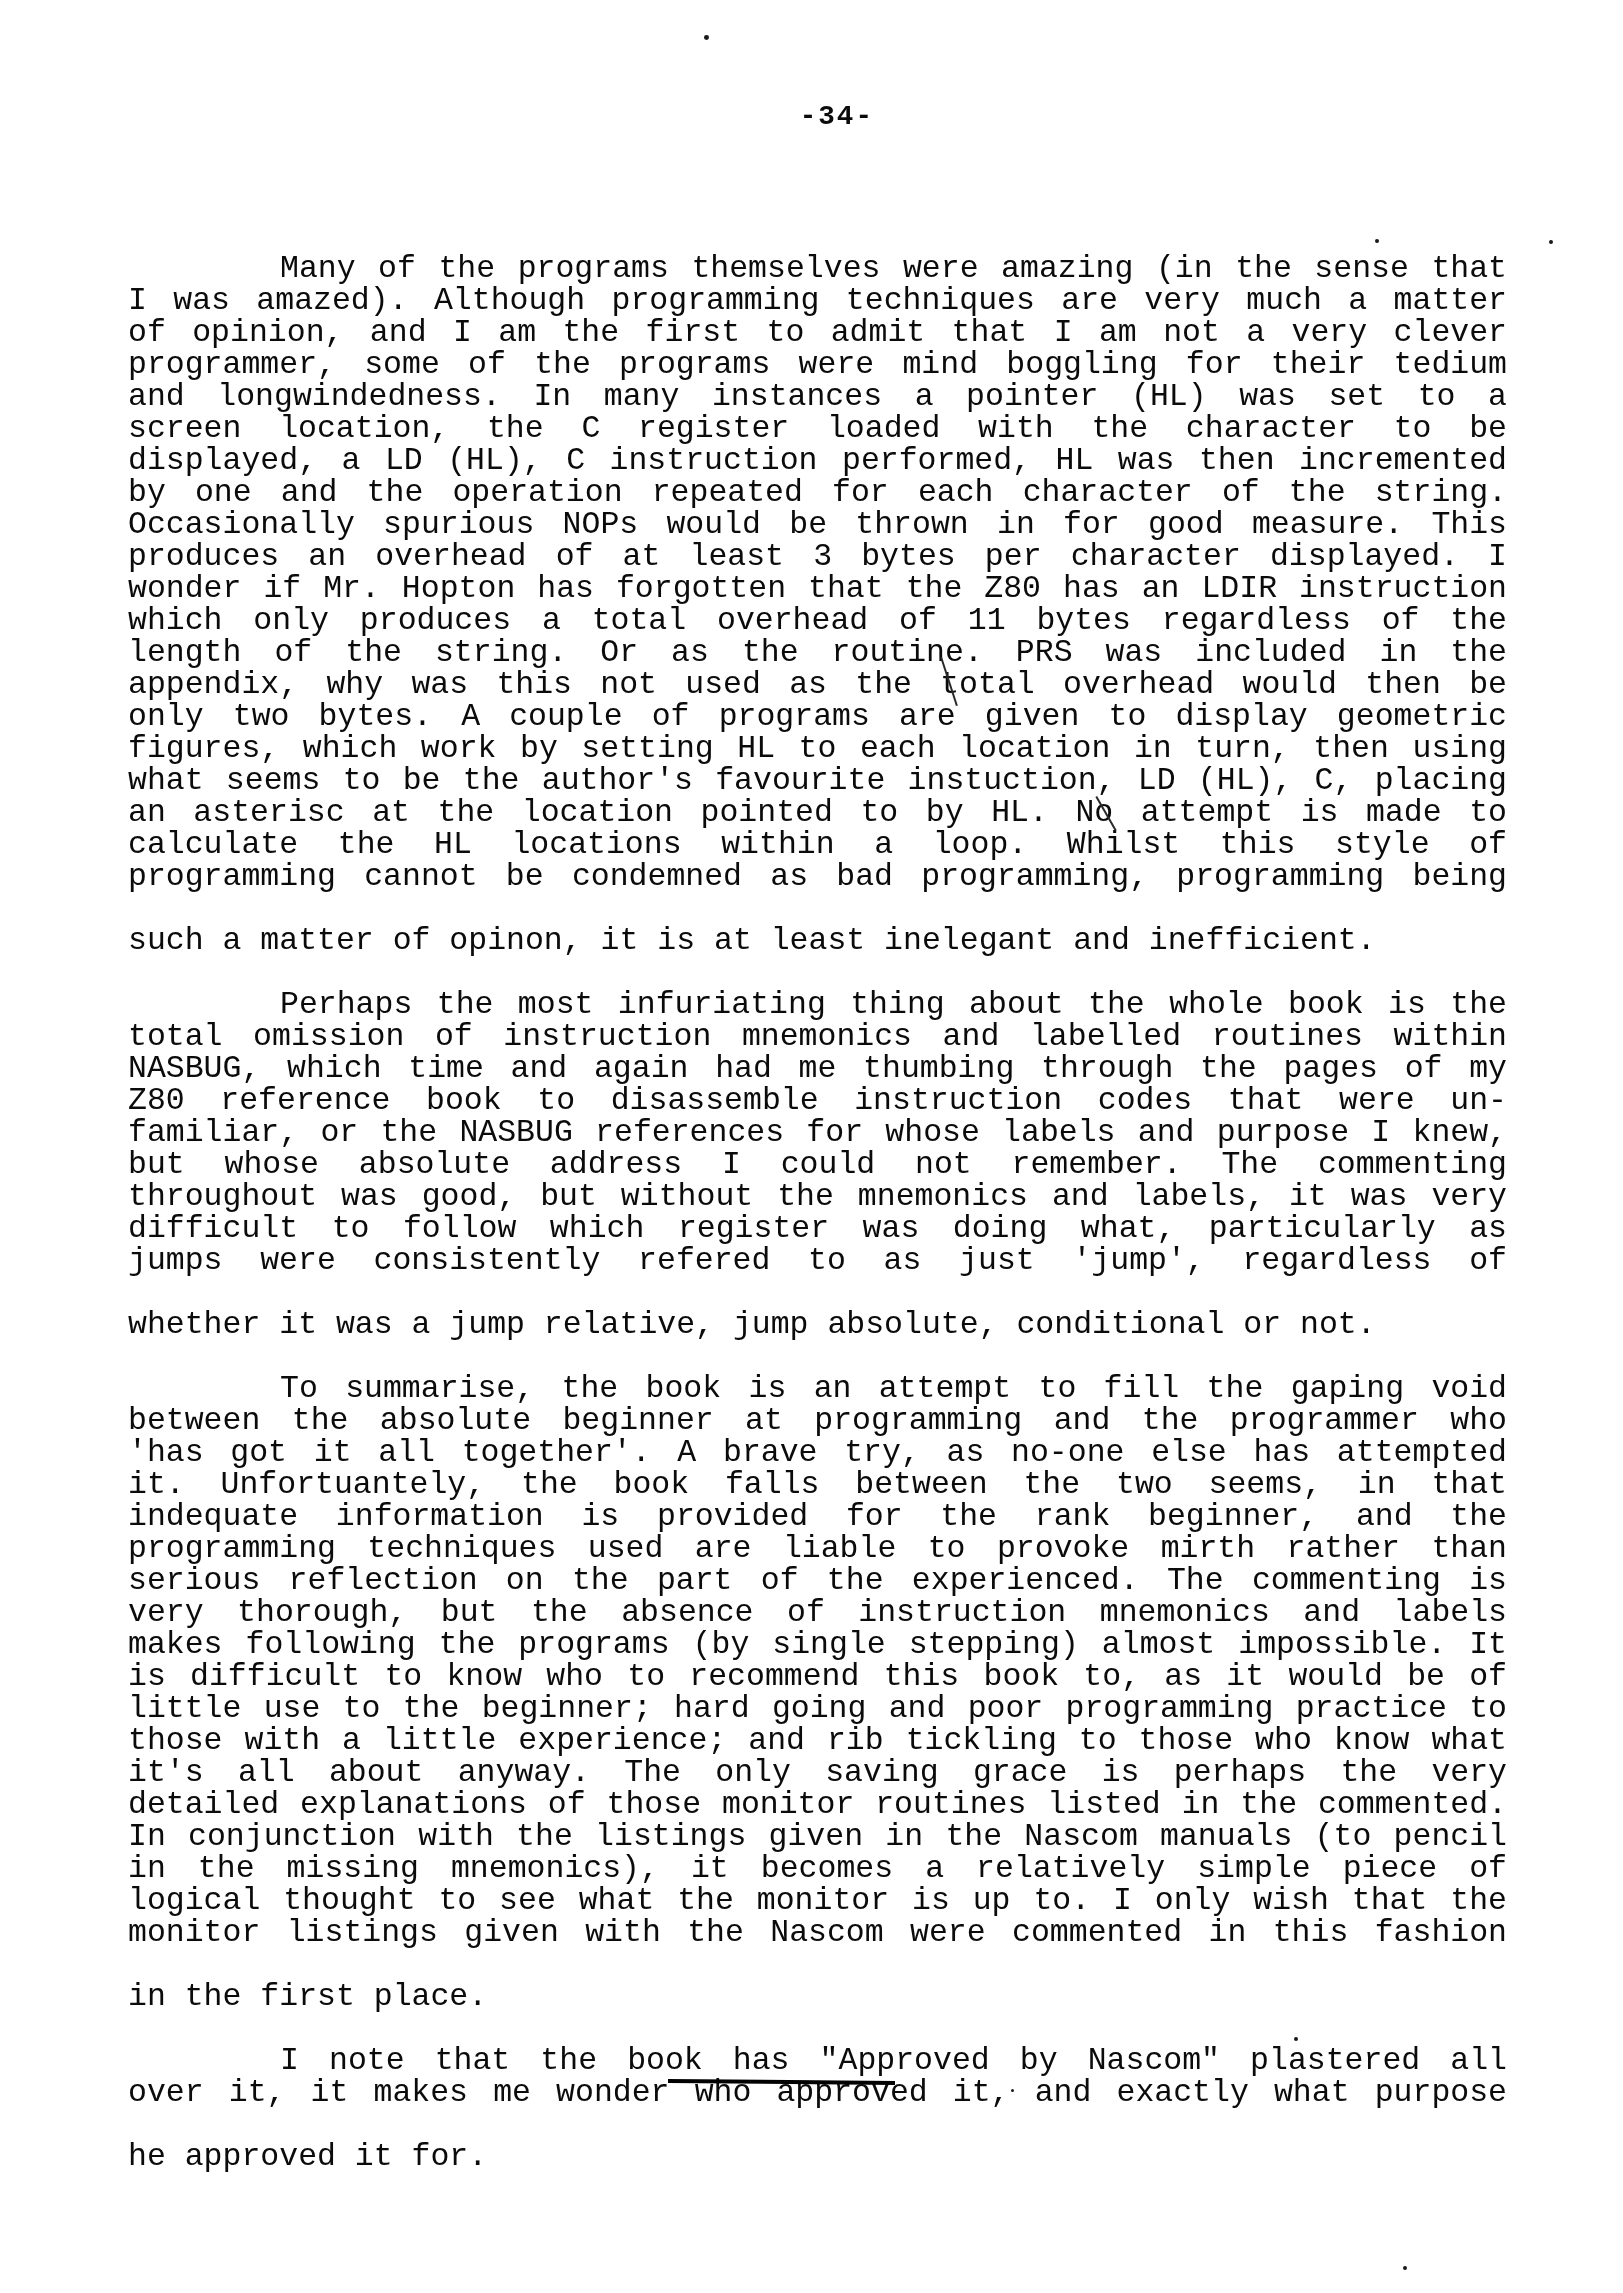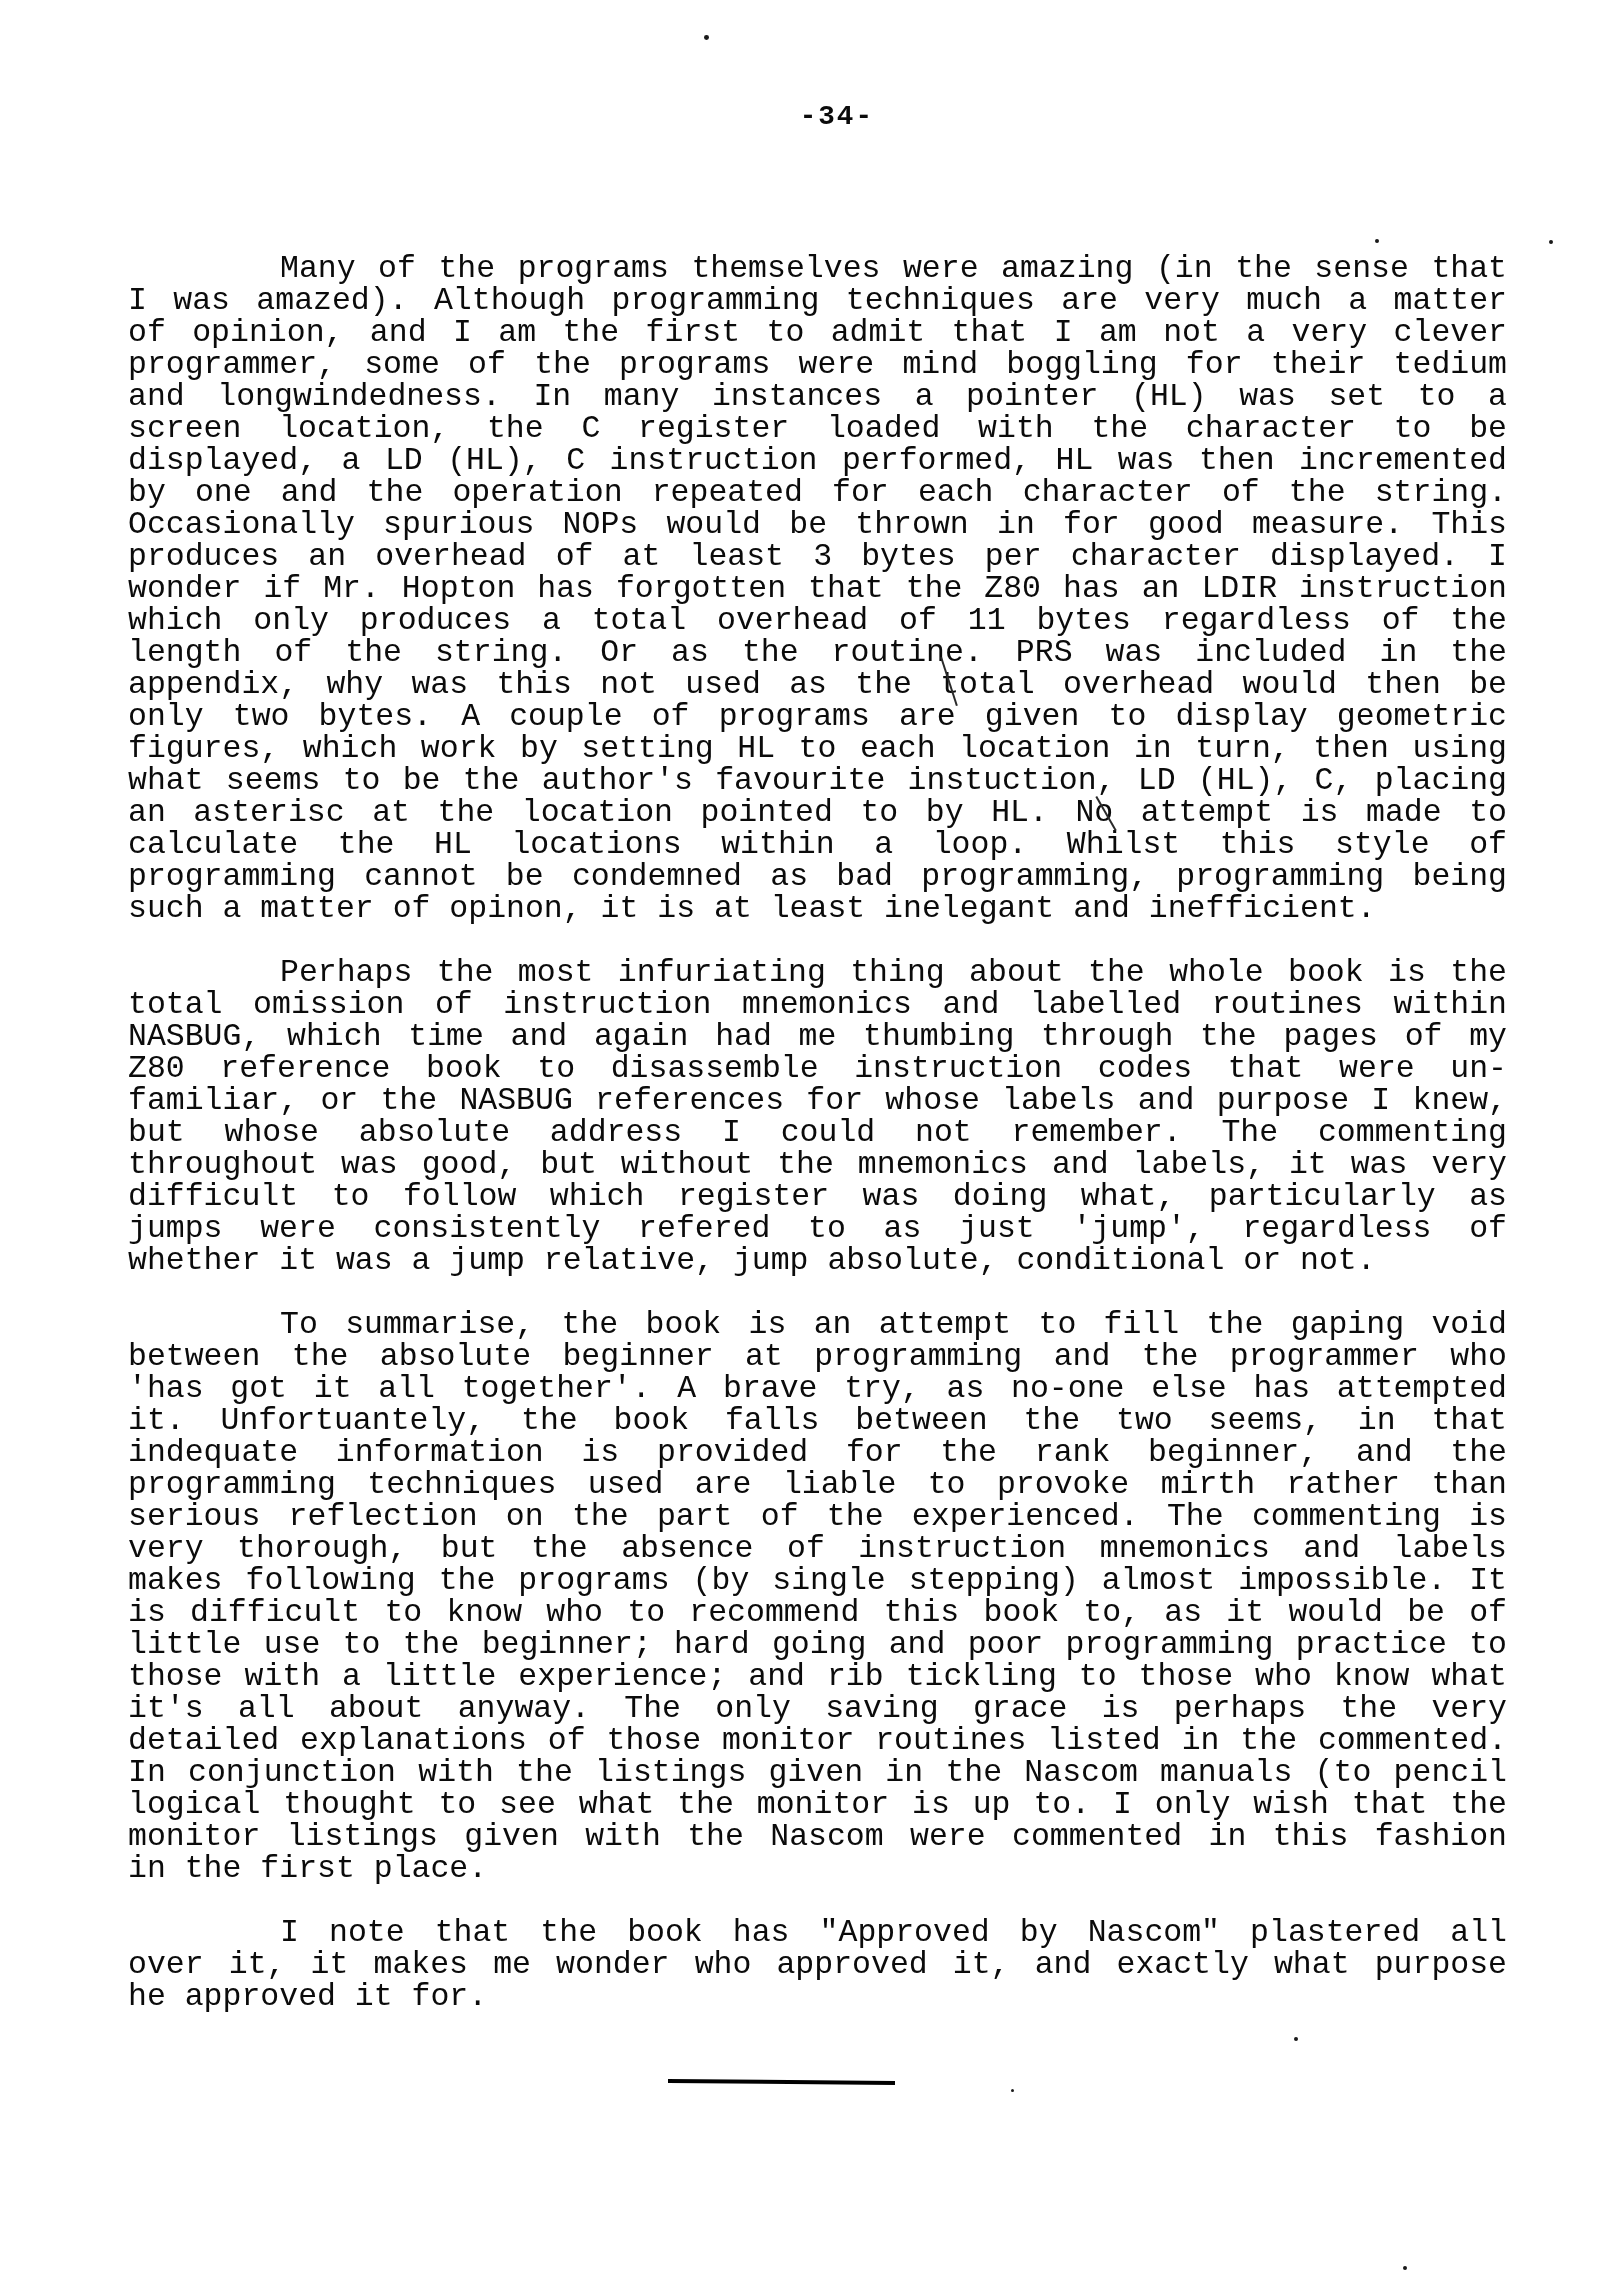--- a/index.html
+++ b/index.html
@@ -25,21 +25,21 @@
     font-size: 31.5px; font-weight: 400;
     line-height: 32px;
   }
   .para { margin: 0 0 32px 0; }
   .ln {
     text-align: justify;
     text-align-last: justify;
     white-space: normal;
   }
   .ln.first { text-indent: 152px; }
-  .ln.last { text-align: center; text-align-last: left; }
+  .ln.last { text-align: center; text-align-last: left; margin-top: 32px; }
   .rule {
     position: absolute;
     left: 668px; top: 2080px;
     width: 227px; height: 3.9px;
     background: #000;
     transform: rotate(0.5deg);
   }
   .speck {
     position: absolute;
     background: #1a1a1a;
@@ -104,20 +104,21 @@
     <div class="ln">programming techniques used are liable to provoke mirth rather than</div>
     <div class="ln">serious reflection on the part of the experienced. The commenting is</div>
     <div class="ln">very thorough, but the absence of instruction mnemonics and labels</div>
     <div class="ln">makes following the programs (by single stepping) almost impossible. It</div>
     <div class="ln">is difficult to know who to recommend this book to, as it would be of</div>
     <div class="ln">little use to the beginner; hard going and poor programming practice to</div>
     <div class="ln">those with a little experience; and rib tickling to those who know what</div>
     <div class="ln">it's all about anyway. The only saving grace is perhaps the very</div>
     <div class="ln">detailed explanations of those monitor routines listed in the commented.</div>
     <div class="ln">In conjunction with the listings given in the Nascom manuals (to pencil</div>
+    <div class="ln">in the missing mnemonics), it becomes a relatively simple piece of</div>
     <div class="ln">logical thought to see what the monitor is up to. I only wish that the</div>
     <div class="ln">monitor listings given with the Nascom were commented in this fashion</div>
     <div class="ln last">in the first place.</div>
   </div>
 
   <div class="para">
     <div class="ln first">I note that the book has "Approved by Nascom" plastered all</div>
     <div class="ln">over it, it makes me wonder who approved it, and exactly what purpose</div>
     <div class="ln last">he approved it for.</div>
   </div>

